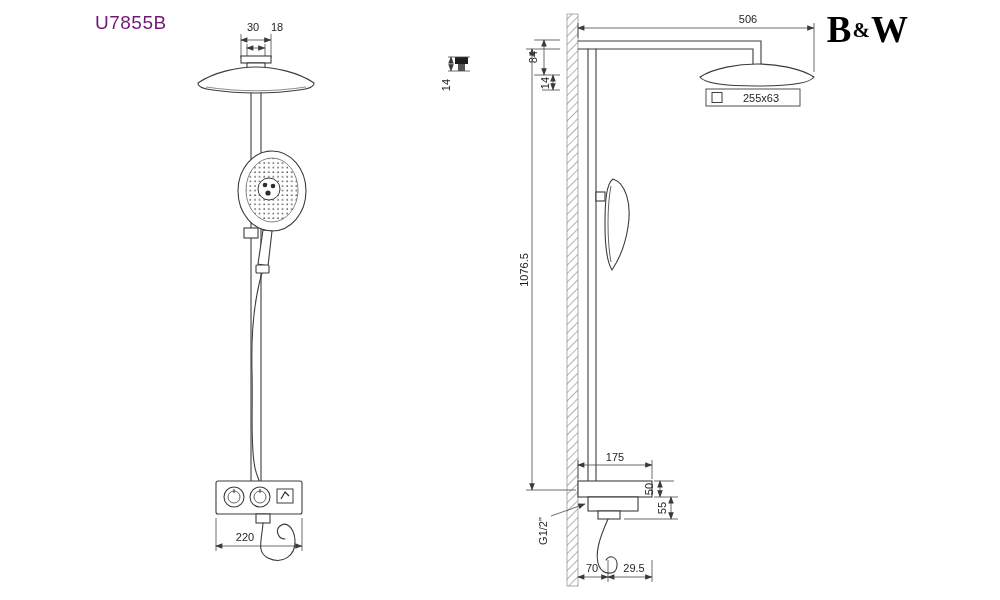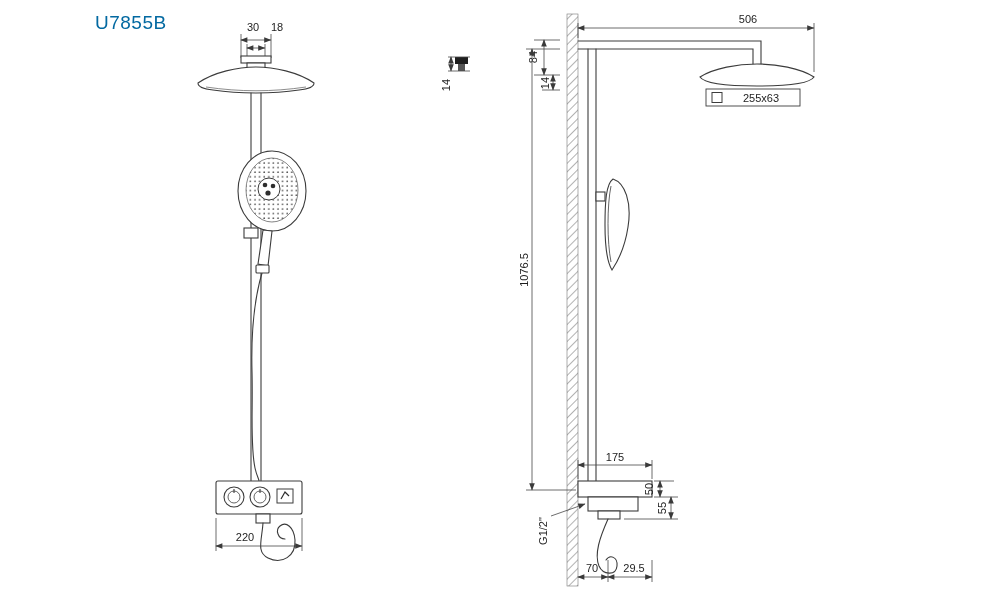--- a/index.html
+++ b/index.html
@@ -1,35 +1,36 @@
 <!DOCTYPE html>
 <html><head>
 <meta charset="utf-8">
 <style>
   html,body{margin:0;padding:0;background:#ffffff;}
   .canvas{position:relative;width:1000px;height:600px;background:#ffffff;overflow:hidden;
           font-family:"Liberation Sans",sans-serif;}
-  .model{position:absolute;left:95px;top:12px;font-size:19px;color:#0369a1;letter-spacing:.5px;}
+  .model{position:absolute;left:95px;top:12px;font-size:19px;color:#701a75;letter-spacing:.5px;}
   .brand{position:absolute;right:92px;top:8px;font-family:"Liberation Serif",serif;font-weight:700;color:#000;}
   .brand .big{font-size:37px;}
   .brand .amp{font-size:21px;position:relative;top:-5px;margin:0 1px;}
   svg{position:absolute;left:0;top:0;}
   .ln{stroke:#3c3c3c;stroke-width:1.1;fill:none;stroke-linecap:round;}
   .thin{stroke:#5a5a5a;stroke-width:.7;fill:none;}
   .dim{stroke:#474747;stroke-width:.8;fill:none;}
   .fillw{fill:#ffffff;stroke:#3c3c3c;stroke-width:1.1;}
   .dimtxt{font-family:"Liberation Sans",sans-serif;font-size:11px;fill:#1d1d1d;}
 </style>
 </head>
 <body>
 
 <div class="canvas">
 
   <div class="model">U7855B</div>
 
+  <div class="brand"><span class="big">B</span><span class="amp">&amp;</span><span class="big">W</span></div>
 
   <svg width="1000" height="600" viewBox="0 0 1000 600">
     <defs>
       <marker id="aE" viewBox="0 0 10 10" refX="8.5" refY="5" markerWidth="8" markerHeight="8" markerUnits="userSpaceOnUse" orient="auto">
         <path d="M0,1.5 L9,5 L0,8.5 Z" fill="#3a3a3a"></path>
       </marker>
       <marker id="aS" viewBox="0 0 10 10" refX="1" refY="5" markerWidth="8" markerHeight="8" markerUnits="userSpaceOnUse" orient="auto">
         <path d="M9,1.5 L0,5 L9,8.5 Z" fill="#3a3a3a"></path>
       </marker>
       <pattern id="hatch" width="6" height="6" patternUnits="userSpaceOnUse" patternTransform="rotate(45)">

